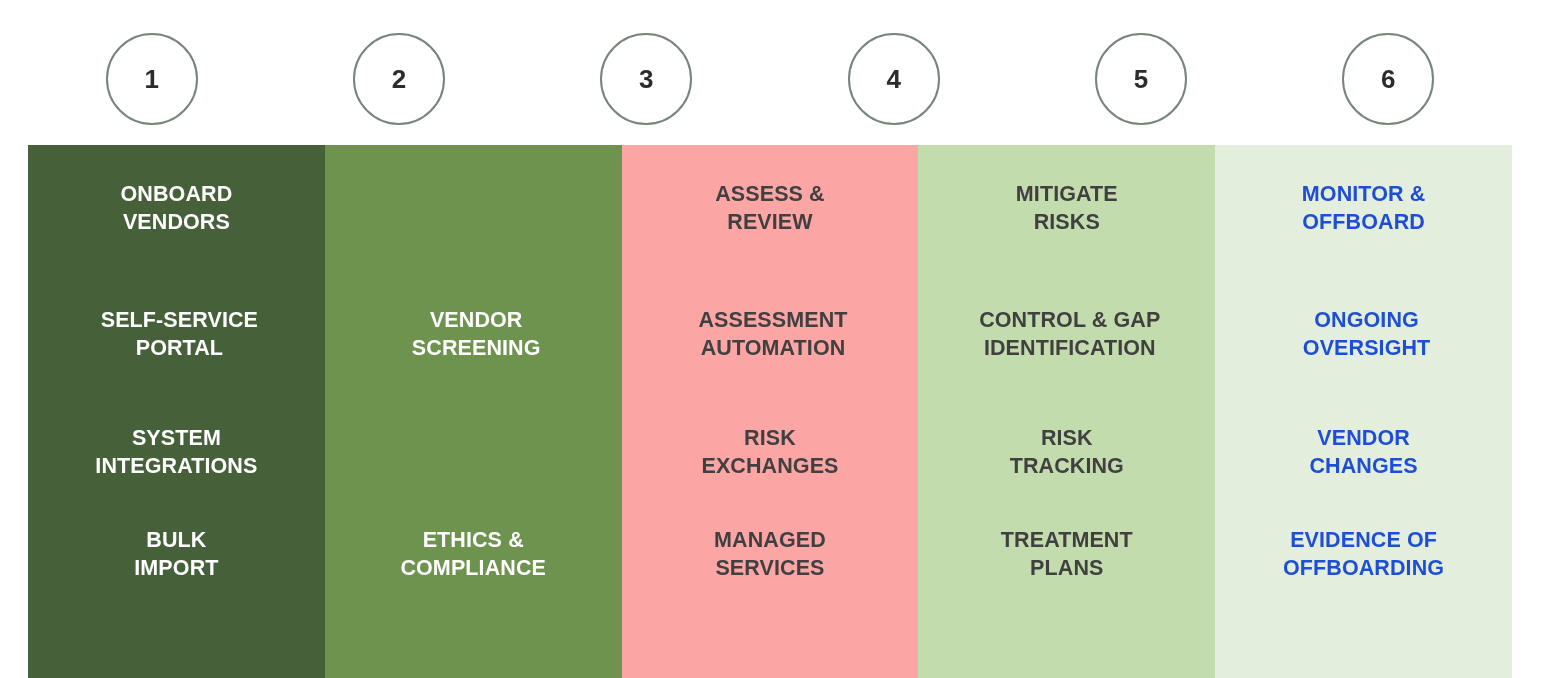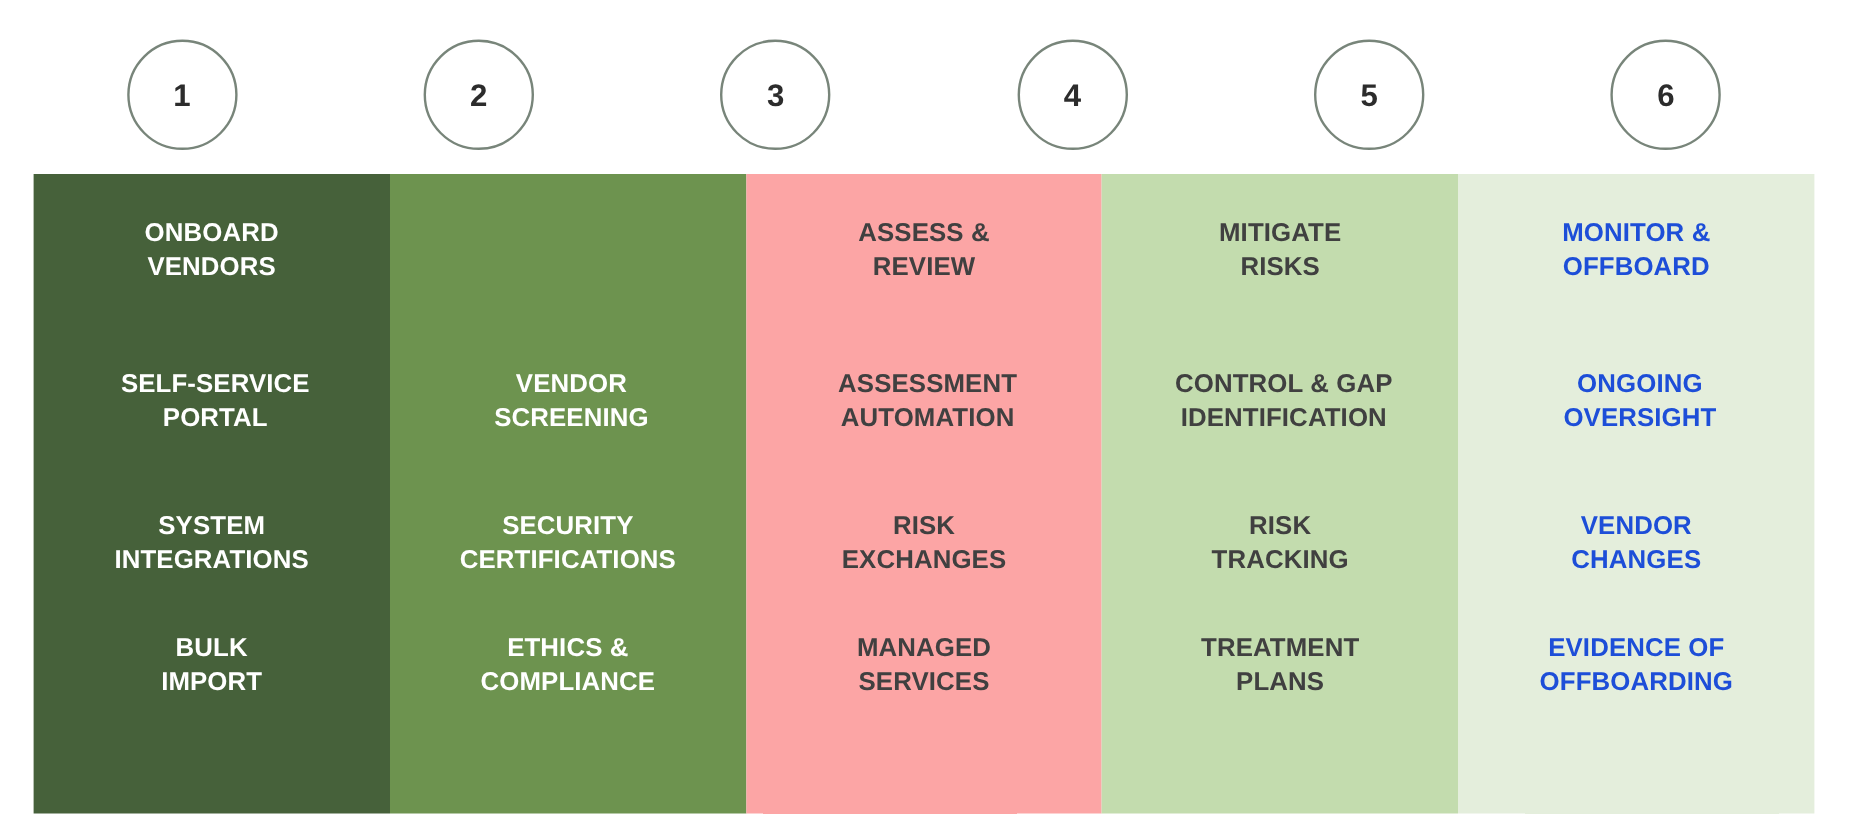--- a/index.html
+++ b/index.html
@@ -132,22 +132,20 @@
 PORTAL</div>
       <div class="cell r2">SYSTEM
 INTEGRATIONS</div>
       <div class="cell r3">BULK
 IMPORT</div>
     </div>
 
     <div class="col" style="background: rgb(109, 147, 79); color: rgb(255, 255, 255);">
       <div class="cell r1">VENDOR
 SCREENING</div>
-      <div class="cell r2">SECURITY
-CERTIFICATIONS</div>
       <div class="cell r3">ETHICS &amp;
 COMPLIANCE</div>
     </div>
 
     <div class="col" style="background: #fca5a5; color: rgb(64, 64, 64);">
       <div class="cell r0">ASSESS &amp;
 REVIEW</div>
       <div class="cell r1">ASSESSMENT
 AUTOMATION</div>
       <div class="cell r2">RISK

